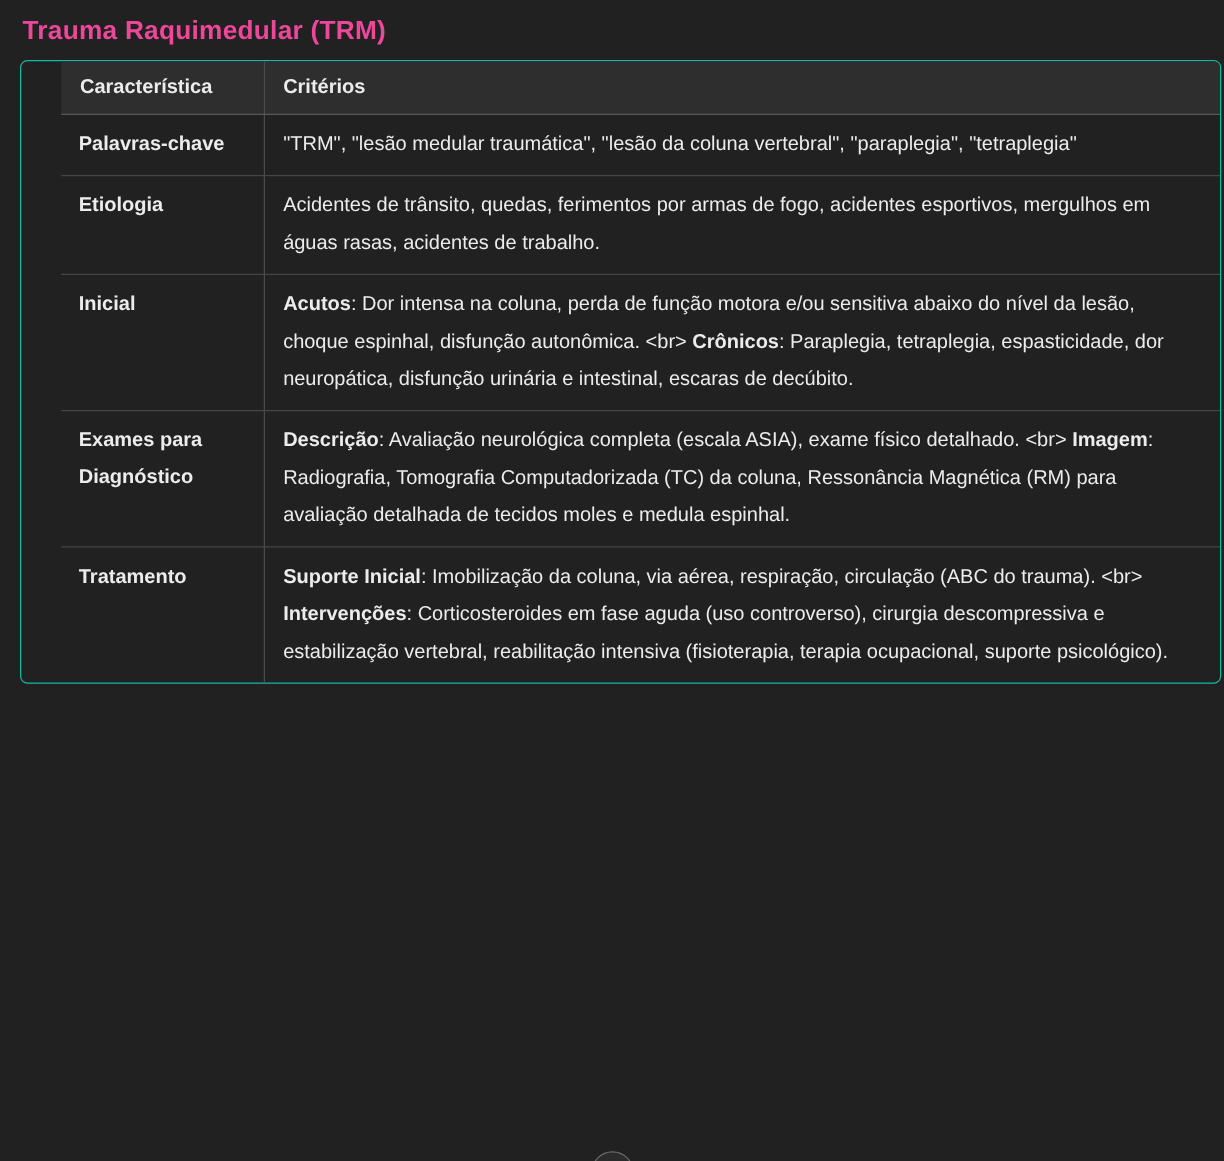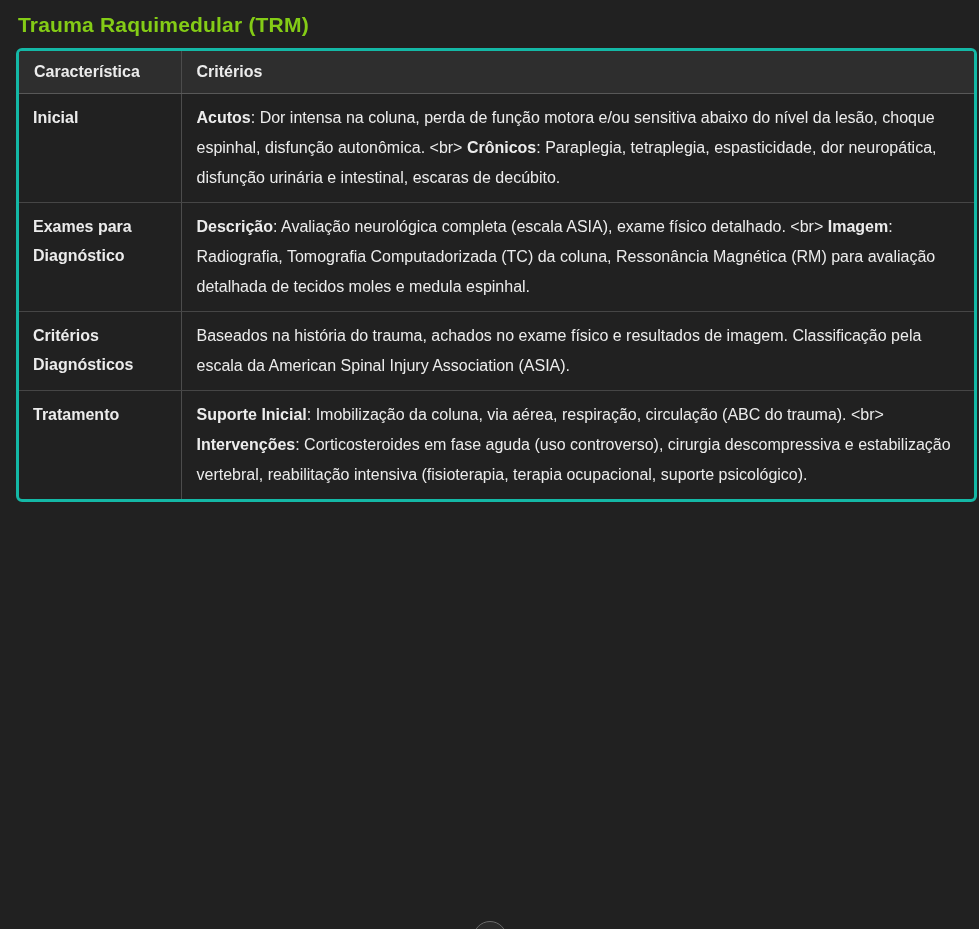--- a/index.html
+++ b/index.html
@@ -13,27 +13,28 @@
     color: #ececec;
     font-family: "Liberation Sans", "DejaVu Sans", sans-serif;
     font-size: 16px;
   }
   .page-title {
     margin: 0;
     padding: 13px 18px 11px;
     font-size: 21px;
     font-weight: 700;
     letter-spacing: .2px;
-    color: #84cc16;
+    color: #ec4899;
   }
   .table-wrap {
     margin: 0 2px 0 16px;
-    border: 3px solid #14b8a6;
+    border: 1px solid #14b8a6;
     border-radius: 6px;
     overflow: hidden;
+    padding-left: 32px;
   }
   table {
     width: 100%;
     border-collapse: collapse;
   }
   thead th {
     background: #2e2e2e;
     text-align: left;
     font-weight: 600;
     font-size: 16px;
@@ -90,30 +91,34 @@
 <div class="table-wrap">
   <table>
     <thead>
       <tr>
         <th class="col-feature">Característica</th>
         <th class="col-desc">Critérios</th>
       </tr>
     </thead>
     <tbody>
         <tr>
+          <th class="feature-cell">Palavras-chave</th>
+          <td class="desc-cell">"TRM", "lesão medular traumática", "lesão da coluna vertebral", "paraplegia", "tetraplegia"</td>
+        </tr>
+        <tr>
+          <th class="feature-cell">Etiologia</th>
+          <td class="desc-cell">Acidentes de trânsito, quedas, ferimentos por armas de fogo, acidentes esportivos, mergulhos em águas rasas, acidentes de trabalho.</td>
+        </tr>
+        <tr>
           <th class="feature-cell">Inicial</th>
           <td class="desc-cell"><strong>Acutos</strong>: Dor intensa na coluna, perda de função motora e/ou sensitiva abaixo do nível da lesão, choque espinhal, disfunção autonômica. &lt;br&gt; <strong>Crônicos</strong>: Paraplegia, tetraplegia, espasticidade, dor neuropática, disfunção urinária e intestinal, escaras de decúbito.</td>
         </tr>
         <tr>
           <th class="feature-cell">Exames para Diagnóstico</th>
           <td class="desc-cell"><strong>Descrição</strong>: Avaliação neurológica completa (escala ASIA), exame físico detalhado. &lt;br&gt; <strong>Imagem</strong>: Radiografia, Tomografia Computadorizada (TC) da coluna, Ressonância Magnética (RM) para avaliação detalhada de tecidos moles e medula espinhal.</td>
-        </tr>
-        <tr>
-          <th class="feature-cell">Critérios Diagnósticos</th>
-          <td class="desc-cell">Baseados na história do trauma, achados no exame físico e resultados de imagem. Classificação pela escala da American Spinal Injury Association (ASIA).</td>
         </tr>
         <tr>
           <th class="feature-cell">Tratamento</th>
           <td class="desc-cell"><strong>Suporte Inicial</strong>: Imobilização da coluna, via aérea, respiração, circulação (ABC do trauma). &lt;br&gt; <strong>Intervenções</strong>: Corticosteroides em fase aguda (uso controverso), cirurgia descompressiva e estabilização vertebral, reabilitação intensiva (fisioterapia, terapia ocupacional, suporte psicológico).</td>
         </tr>
       </tbody>
   </table>
 </div>
 
 <button class="scroll-btn">

